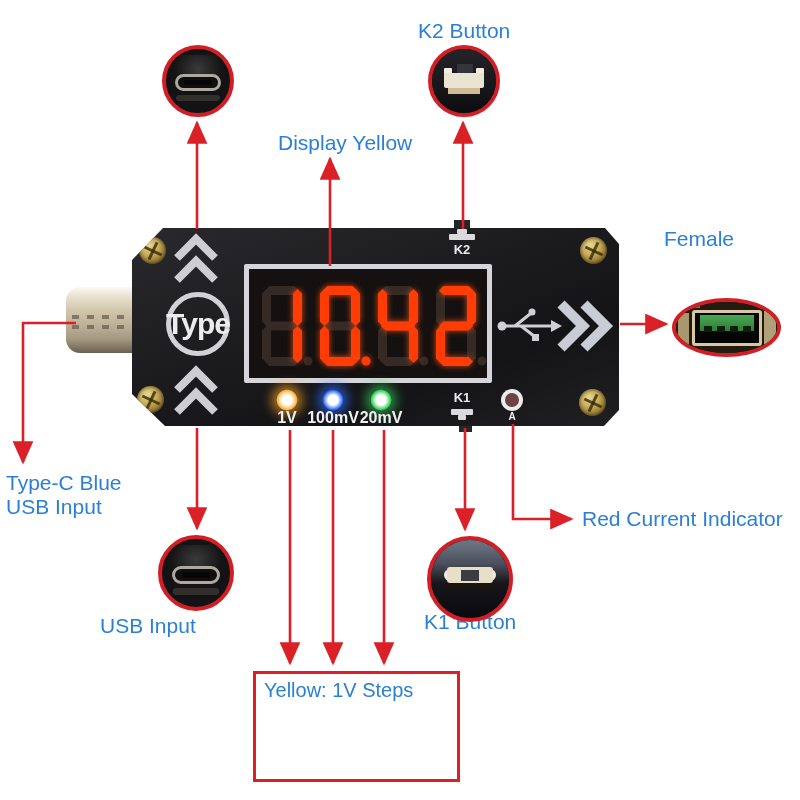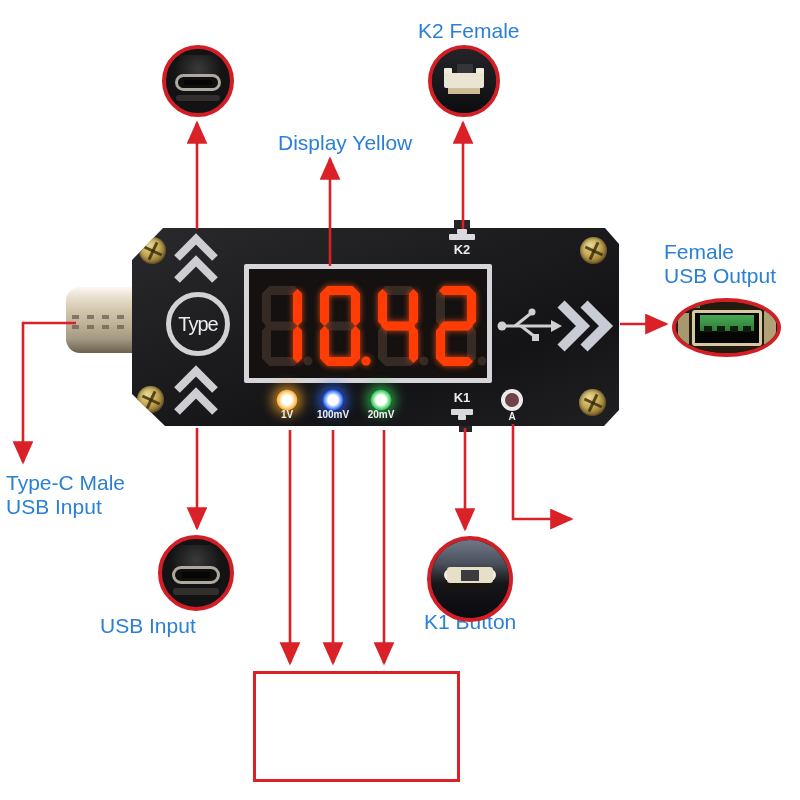--- a/index.html
+++ b/index.html
@@ -12,35 +12,35 @@
           clip-path:polygon(32px 2px,474px 2px,488px 18px,488px 184px,473px 200px,34px 200px,1px 168px,1px 34px);}
   .devsvg{position:absolute;left:0;top:0;}
   .screw{position:absolute;width:27px;height:27px;border-radius:50%;
          background:radial-gradient(circle at 38% 32%,#ead893 0%,#c5a955 40%,#8a6f2e 75%,#5c4a1c 100%);
          box-shadow:inset 0 0 4px rgba(0,0,0,.65);}
   .screw i,.screw b{content:"";position:absolute;left:50%;top:50%;background:rgba(52,40,8,.8);display:block;}
   .screw i{width:19px;height:3px;transform:translate(-50%,-50%) rotate(25deg);}
   .screw b{width:3px;height:19px;transform:translate(-50%,-50%) rotate(25deg);}
   .logo{position:absolute;left:35px;top:66px;width:64px;height:64px;border:5px solid #d2d2d6;border-radius:50%;
         box-sizing:border-box;display:flex;align-items:center;justify-content:center;}
-  .logo span{color:#ececee;font-size:20px;font-weight:normal;letter-spacing:-1px;}
+  .logo span{color:#ececee;font-size:30px;font-weight:bold;letter-spacing:-1px;}
   .bezel{position:absolute;left:113px;top:38px;width:248px;height:119px;border:5px solid #d6d6da;
          box-sizing:border-box;background:#141110;border-radius:2px;}
   .seg-off{fill:#362a25;}
   .seg-on{fill:#ff3c06;filter:drop-shadow(0 0 3px rgba(255,80,20,.85));}
   .kmark{position:absolute;width:28px;text-align:center;font-size:13px;font-weight:bold;color:#e9e9ee;}
   .kicon{position:absolute;background:#d9d9de;border-radius:1px;}
   .led{position:absolute;width:22px;height:22px;border-radius:50%;}
   .led-y{background:radial-gradient(circle,#ffffff 0 32%,#ffb43a 62%,rgba(255,180,58,0) 76%);
          box-shadow:0 0 12px 4px rgba(255,170,40,.7);}
   .led-b{background:radial-gradient(circle,#ffffff 0 32%,#2f6bff 62%,rgba(47,107,255,0) 76%);
          box-shadow:0 0 12px 4px rgba(47,107,255,.7);}
   .led-g{background:radial-gradient(circle,#ffffff 0 32%,#35cf5a 62%,rgba(53,207,90,0) 76%);
          box-shadow:0 0 12px 4px rgba(53,207,90,.7);}
-  .ledlbl{position:absolute;width:60px;text-align:center;font-size:10px;font-weight:bold;color:#f0f0f2;}
+  .ledlbl{position:absolute;width:60px;text-align:center;font-size:16px;font-weight:bold;color:#f0f0f2;}
   .aind{position:absolute;left:370px;top:163px;width:22px;height:22px;border-radius:50%;background:#eceaea;}
   .aind i{position:absolute;left:4px;top:4px;width:14px;height:14px;border-radius:50%;background:#6e4343;display:block;}
   .amark{position:absolute;left:371px;top:185px;width:20px;text-align:center;font-size:10px;font-weight:bold;color:#eeeef2;}
   .stub{position:absolute;background:#26262a;}
   
   .plug{position:absolute;left:66px;top:287px;width:67px;height:66px;border-radius:14px 0 0 14px;
         background:linear-gradient(180deg,#fbf9f4 0%,#ece5d4 12%,#cfc3a8 38%,#bdb096 58%,#a59a82 78%,#7e7361 93%,#6b6152 100%);}
   .plug i{position:absolute;left:6px;height:4px;width:56px;display:block;
           background:repeating-linear-gradient(90deg,#6b6152 0 7px,rgba(0,0,0,0) 7px 15px);opacity:.75;}
   
@@ -53,30 +53,30 @@
   .pps{position:absolute;left:253px;top:671px;width:207px;height:111px;border:3px solid #dd2026;
        box-sizing:border-box;padding:4px 0 0 8px;}
   .pps div{font-size:20px;line-height:25.5px;color:#2b80d6;white-space:nowrap;}
   .arrows{position:absolute;left:0;top:0;pointer-events:none;}
 </style>
 </head>
 <body>
 
 <div class="stage">
 
-  <div class="lbl" style="left:418px;top:19px">K2 Female</div>
+  <div class="lbl" style="left:418px;top:19px">K2 Button</div>
   <div class="lbl" style="left:278px;top:131px">Display Yellow</div>
-  <div class="lbl" style="left:664px;top:240px">
+  <div class="lbl" style="left:664px;top:227px">
     <div>Female</div>
-    <div>USB Output</div>
   </div>
   <div class="lbl" style="left:6px;top:471px">
-    <div>Type-C Male</div>
+    <div>Type-C Blue</div>
     <div>USB Input</div>
   </div>
+  <div class="lbl" style="left:582px;top:507px">Red Current Indicator</div>
   <div class="lbl" style="left:424px;top:610px">K1 Button</div>
   <div class="lbl" style="left:100px;top:614px">
     <div>USB Input</div>
   </div>
 
   <div class="plug">
     <i style="top:28px"></i>
     <i style="top:38px"></i>
   </div>
 
@@ -243,20 +243,21 @@
   </div>
 
   <div class="pcircle" style="left:158px;top:535px;width:76px;height:76px">
     <span style="left:6px;top:6px;width:56px;height:30px;background:radial-gradient(circle,#3a3a3a,#141414 80%)"></span>
     <span class="pill" style="left:10px;top:27px;width:48px;height:18px"></span>
     <span style="left:20px;top:33px;width:28px;height:6px;background:#060606"></span>
     <span style="left:11px;top:49px;width:46px;height:7px;background:#4a463e;opacity:.55;border-radius:3px"></span>
   </div>
 
   <div class="pps">
+    <div>Yellow: 1V Steps</div>
   </div>
 
   <svg class="arrows" width="800" height="800" viewBox="0 0 800 800">
     <defs>
       <marker id="ah" markerWidth="11" markerHeight="9" refX="8" refY="4" orient="auto">
         <path d="M0,0 L9,4 L0,8 z" fill="#d92127"></path>
       </marker>
     </defs>
     <g stroke="#d92127" stroke-width="2.6" fill="none">
       <line x1="197" y1="229" x2="197" y2="123" marker-end="url(#ah)"></line>

